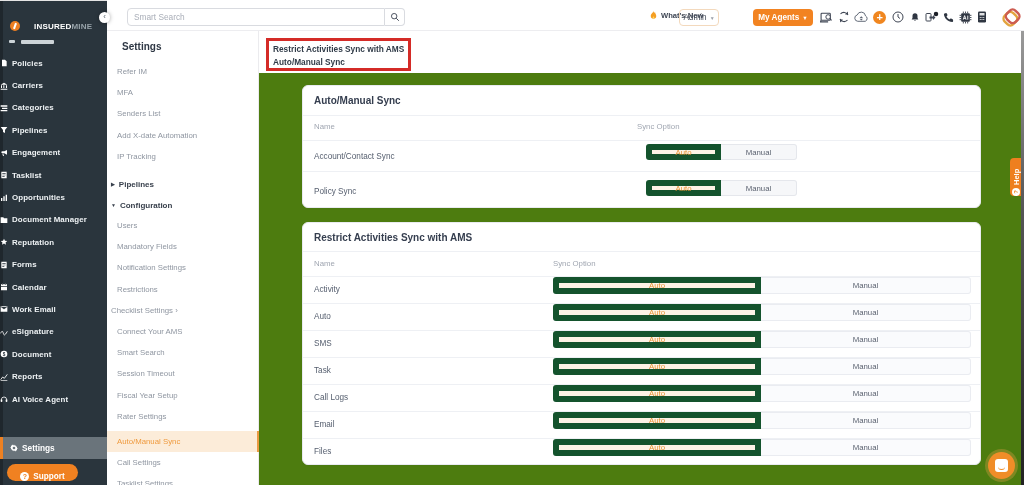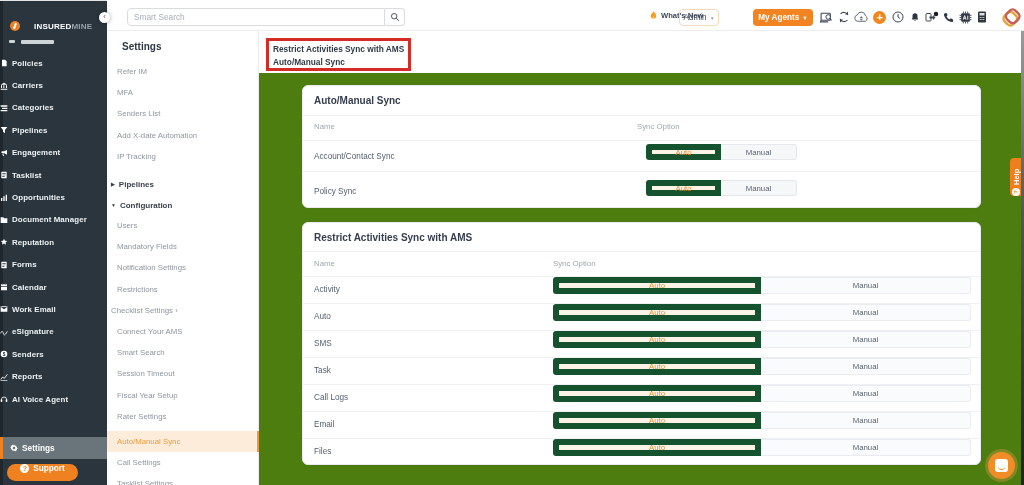--- a/index.html
+++ b/index.html
@@ -15,21 +15,21 @@
 .logotxt span{color:#97a2a9;font-weight:bold}
 .collapse{position:absolute;left:99px;top:11px;width:11px;height:11px;border-radius:50%;background:#fff;box-shadow:0 0 4px rgba(0,0,0,.35);z-index:5;color:#5a6570;font-size:8px;line-height:10px;text-align:center}
 .struck{position:absolute;left:9px;top:39px;height:4px}
 .struck i{position:absolute;background:#cdd4d8;border-radius:1px;display:block}
 .snav{position:absolute;left:0;top:51px;width:107px}
 .sitem{height:22.4px;display:flex;align-items:center;}
 .sitem svg{width:8px;height:8px;flex:0 0 8px;margin-right:4px}
 .sitem .t{font-size:7.9px;color:#eef2f4;font-weight:bold;letter-spacing:.1px;white-space:nowrap}
 .active-settings{position:absolute;left:0;top:436px;width:107px;height:22px;background:#6a747b;display:flex;align-items:center;padding-left:10px}
 .active-settings:before{content:"";position:absolute;left:0;top:0;width:3px;height:22px;background:#ee8122}
-.support{position:absolute;left:7px;top:463px;width:71px;height:17px;background:#f08121;border-radius:9px;display:flex;align-items:flex-start;justify-content:center;gap:4px}
+.support{position:absolute;left:7px;top:463px;width:71px;height:17px;background:#f08121;border-radius:9px;display:flex;align-items:flex-end;justify-content:center;gap:4px}
 .support .q{width:9px;height:9px;background:#fff;border-radius:50%;color:#f08121;font-size:7px;font-weight:bold;text-align:center;line-height:9px}
 .support .t{color:#fff;font-size:8.2px;font-weight:bold}
 
 .panel{position:absolute;left:107px;top:31px;width:152px;height:454px;background:#fff;border-right:1px solid #ebebee}
 .ptitle{position:absolute;left:15px;top:40px;font-size:10px;font-weight:bold;color:#2e3744}
 .pitem{position:absolute;left:10px;width:140px;height:21px;display:flex;align-items:center;font-size:7.8px;color:#8f96a1;white-space:nowrap}
 .pitem.b{font-weight:bold;color:#39414d;font-size:8px}
 .pitem .car{font-size:5px;color:#39414d;margin-right:4px}
 .hl{position:absolute;left:107px;top:431px;width:152px;height:21px;background:#fcecd9;border-right:2.5px solid #e99a41;display:flex;align-items:center}
 .hl .t{margin-left:10px;font-size:7.8px;color:#ef9a3e}
@@ -159,21 +159,21 @@
           <svg viewBox="0 0 24 24">
             <path fill="none" stroke="#fff" stroke-width="2.6" d="M2 16c3-8 6-8 8 0s5 6 12-6"></path>
           </svg>
           <span class="t">eSignature</span>
         </div>
   <div class="sitem">
           <svg viewBox="0 0 24 24">
             <circle cx="12" cy="12" r="10" fill="#fff"></circle>
             <text x="12" y="17" font-size="14" font-weight="bold" fill="#2a353d" text-anchor="middle" font-family="Liberation Sans">$</text>
           </svg>
-          <span class="t">Senders</span>
+          <span class="t">Document</span>
         </div>
   <div class="sitem">
           <svg viewBox="0 0 24 24">
             <path fill="none" stroke="#fff" stroke-width="2.6" d="M2 20l6-8 5 4 9-12"></path>
             <path fill="#fff" d="M2 21h20v2H2z"></path>
           </svg>
           <span class="t">Reports</span>
         </div>
   <div class="sitem">
           <svg viewBox="0 0 24 24">

